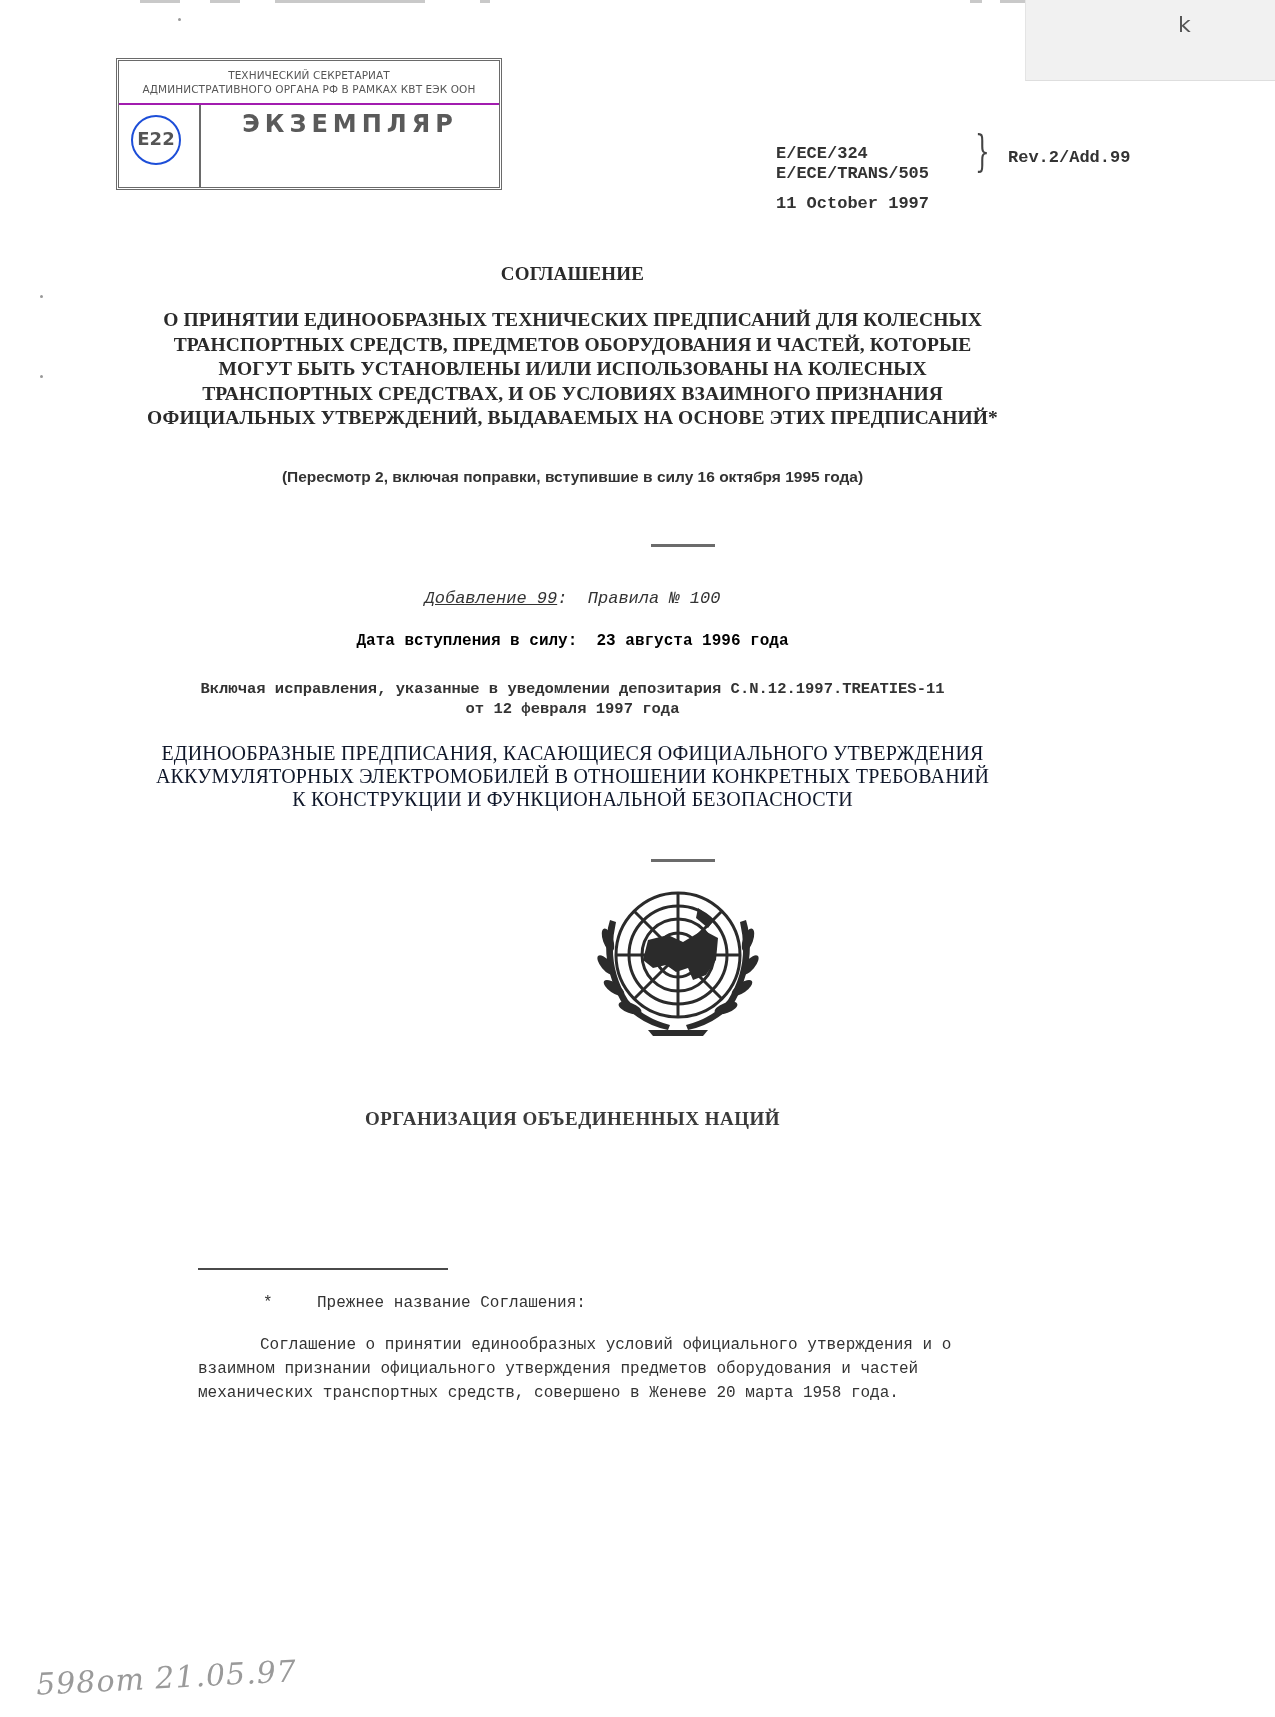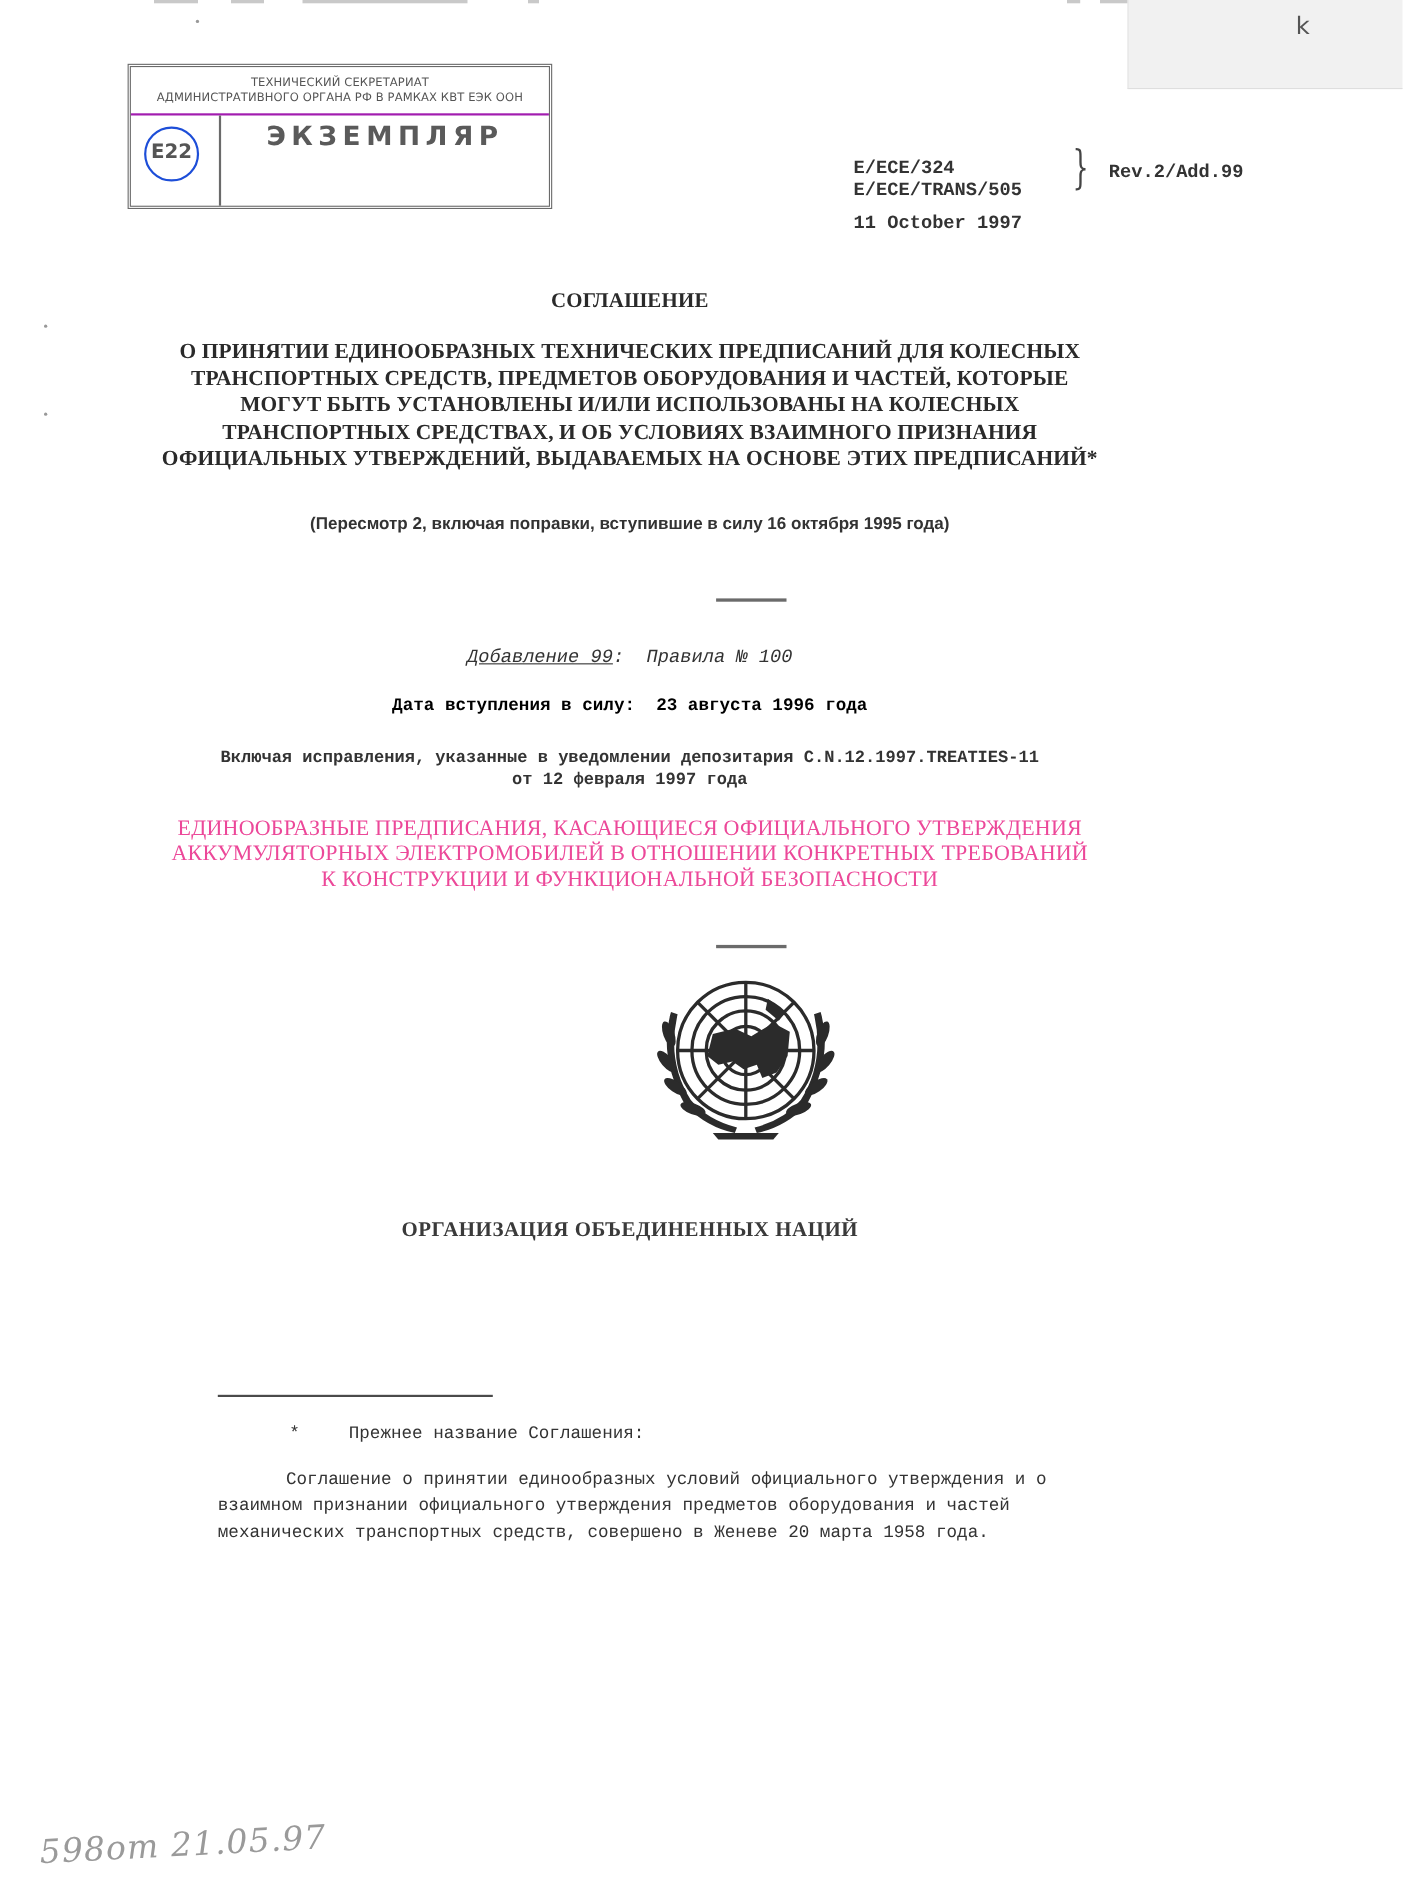--- a/index.html
+++ b/index.html
@@ -35,21 +35,21 @@
   .subtitle { top: 308px; font-weight: bold; font-size: 19.5px; line-height: 24.5px; letter-spacing: 0.1px; }
   .revision { top: 468px; font-family: Liberation Sans, sans-serif; font-weight: bold; font-size: 15.5px; color: #333; }
   .rule { height: 3px; background: #6b6b6b; }
   .rule1 { left: 651px; top: 544px; width: 64px; }
   .rule2 { left: 651px; top: 859px; width: 64px; }
 
   .addendum { top: 589px; font-family: "Liberation Mono", monospace; font-style: italic; font-size: 17px; color: #333; }
   .addendum u { text-decoration: underline; }
   .entry { top: 632px; font-family: "Liberation Mono", monospace; font-weight: bold; font-size: 16px; color: #000000; }
   .corr { top: 679px; font-family: "Liberation Mono", monospace; font-weight: bold; font-size: 15.5px; line-height: 20px; color: #333; }
-  .reg-title { top: 742px; font-size: 20px; line-height: 23px; color: #ec4899; letter-spacing: 0.2px; }
+  .reg-title { top: 742px; font-size: 20px; line-height: 23px; color: #0f172a; letter-spacing: 0.2px; }
 
   .emblem { left: 588px; top: 880px; width: 180px; height: 165px; }
   .org { top: 1108px; font-weight: bold; font-size: 19px; color: #3a3a3a; letter-spacing: 0.5px; }
 
   .fn-rule { left: 198px; top: 1268px; width: 250px; height: 2px; background: #4a4a4a; }
   .fn { font-family: "Liberation Mono", monospace; color: #333; font-size: 16px; }
   .fn-star { left: 263px; top: 1294px; }
   .fn-head { left: 317px; top: 1294px; }
   .fn-body { left: 198px; top: 1333px; width: 900px; line-height: 24px; }
   .fn-body .ind { padding-left: 62px; }

